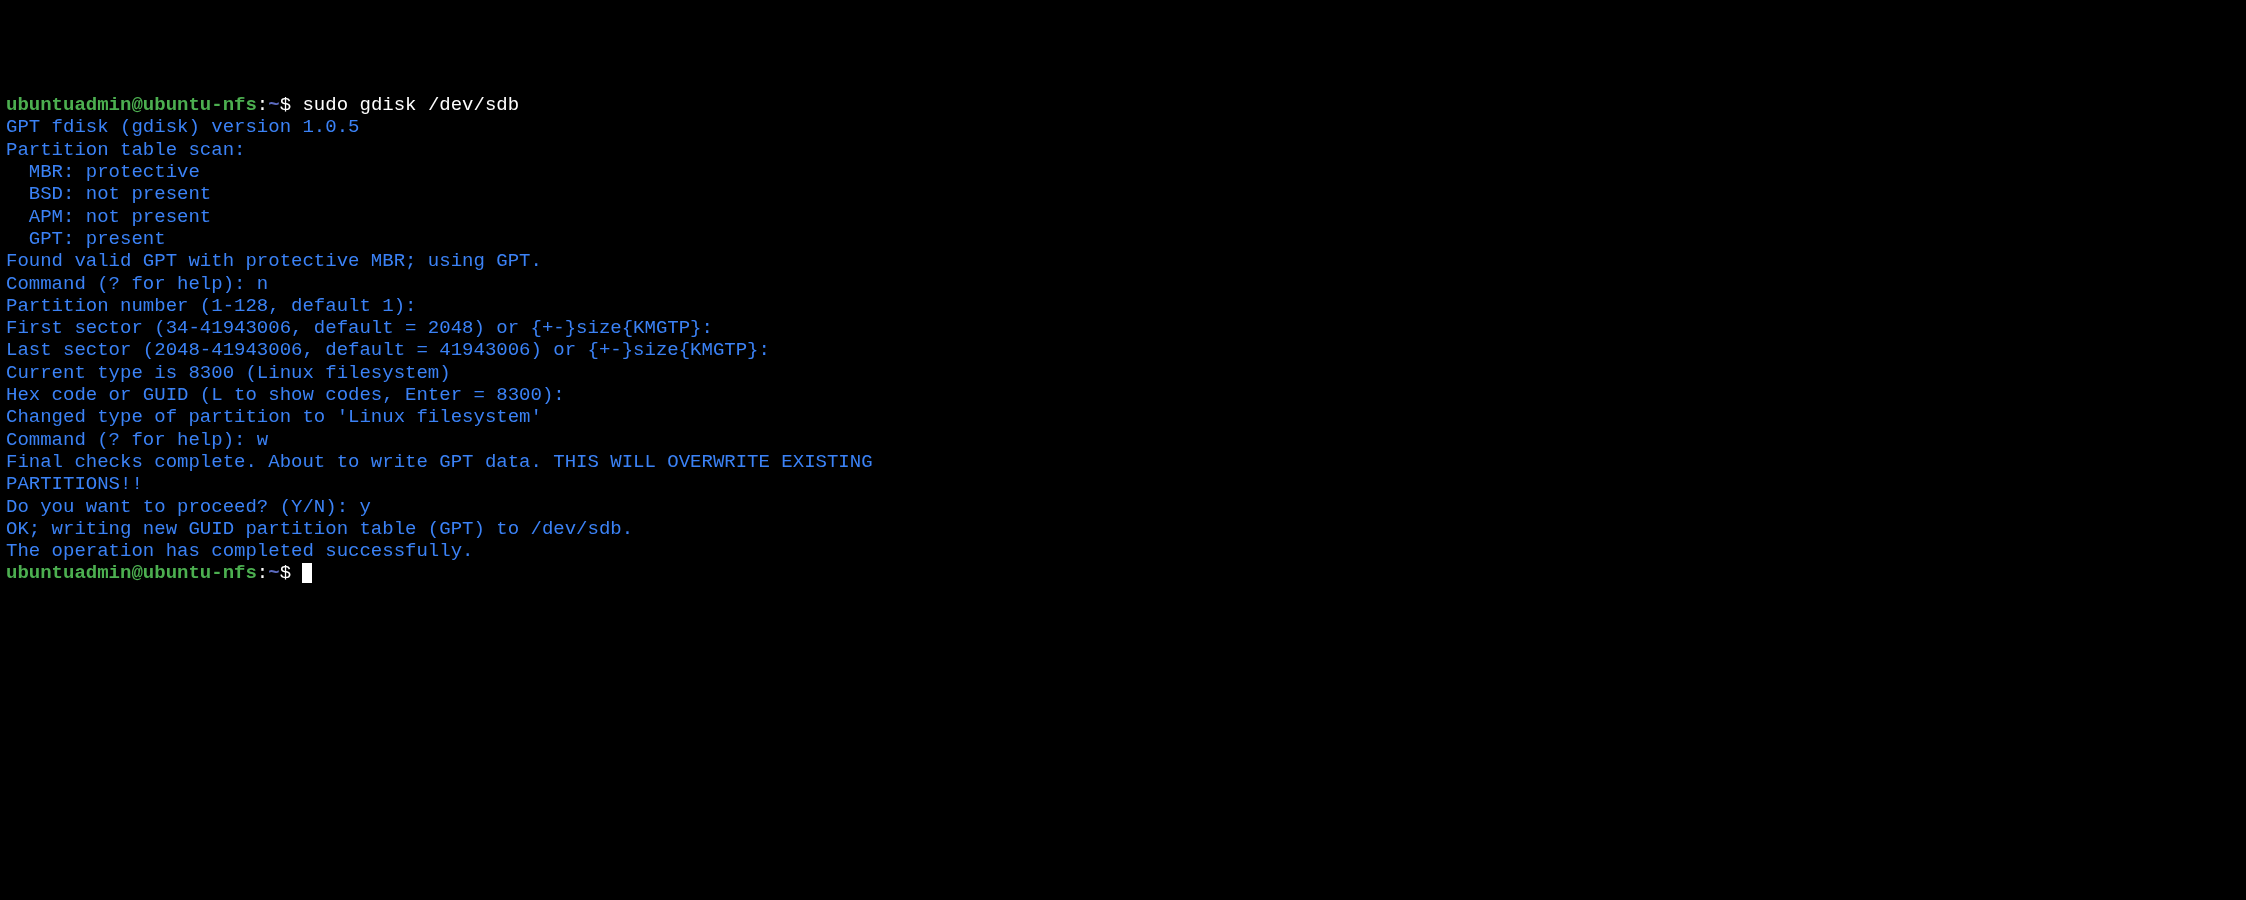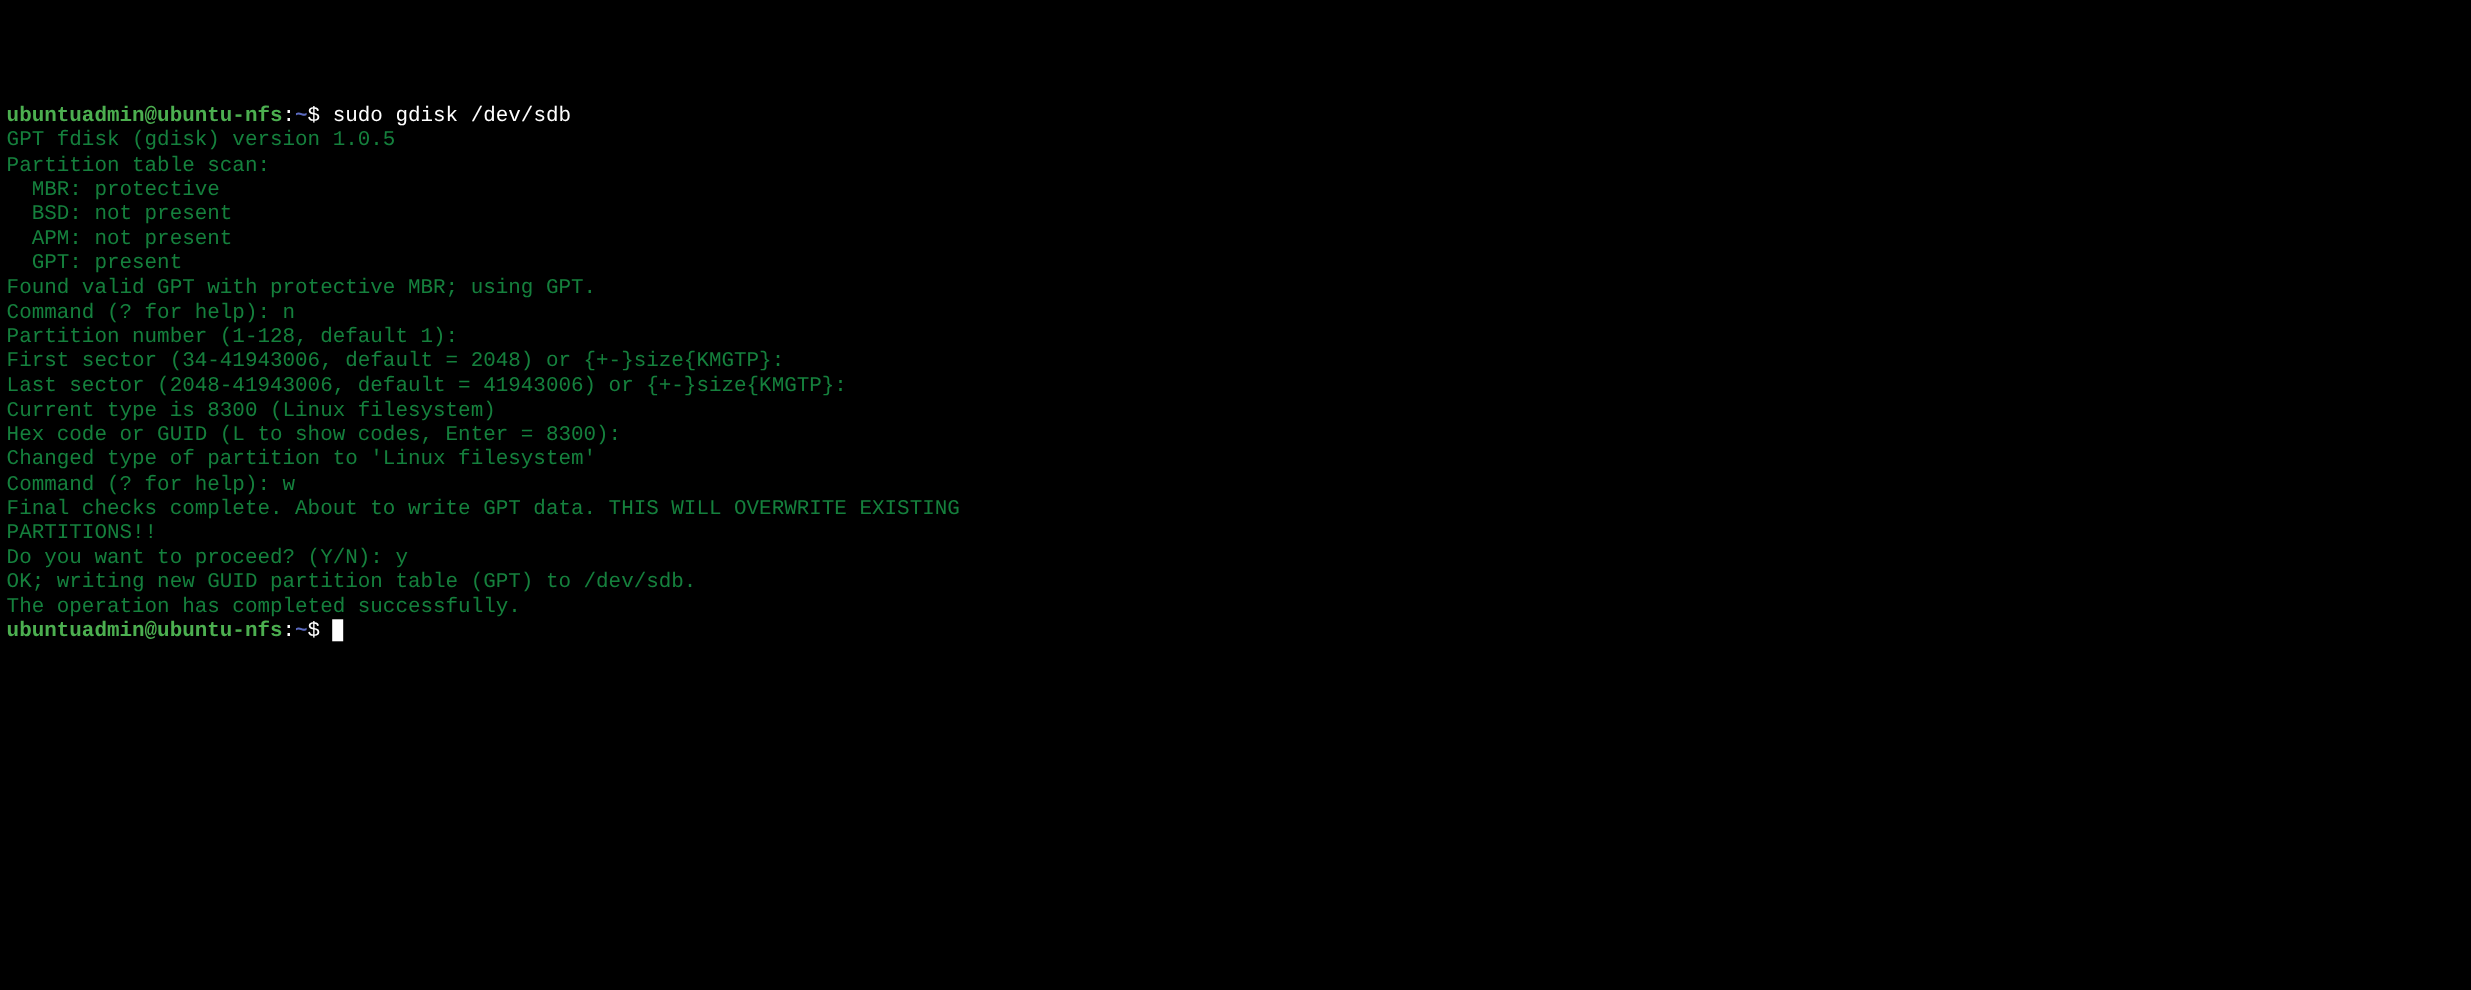--- a/index.html
+++ b/index.html
@@ -27,21 +27,21 @@
       color: #ffffff;
     }
     .prompt-path {
       color: #5C6BC0;
       font-weight: bold;
     }
     .command {
       color: #ffffff;
     }
     .output {
-      color: #15803d;
+      color: #3b82f6;
     }
     .cursor {
       display: inline-block;
       width: 10px;
       height: 20px;
       background-color: #ffffff;
       vertical-align: text-bottom;
       margin-bottom: 1px;
     }
     .line {

